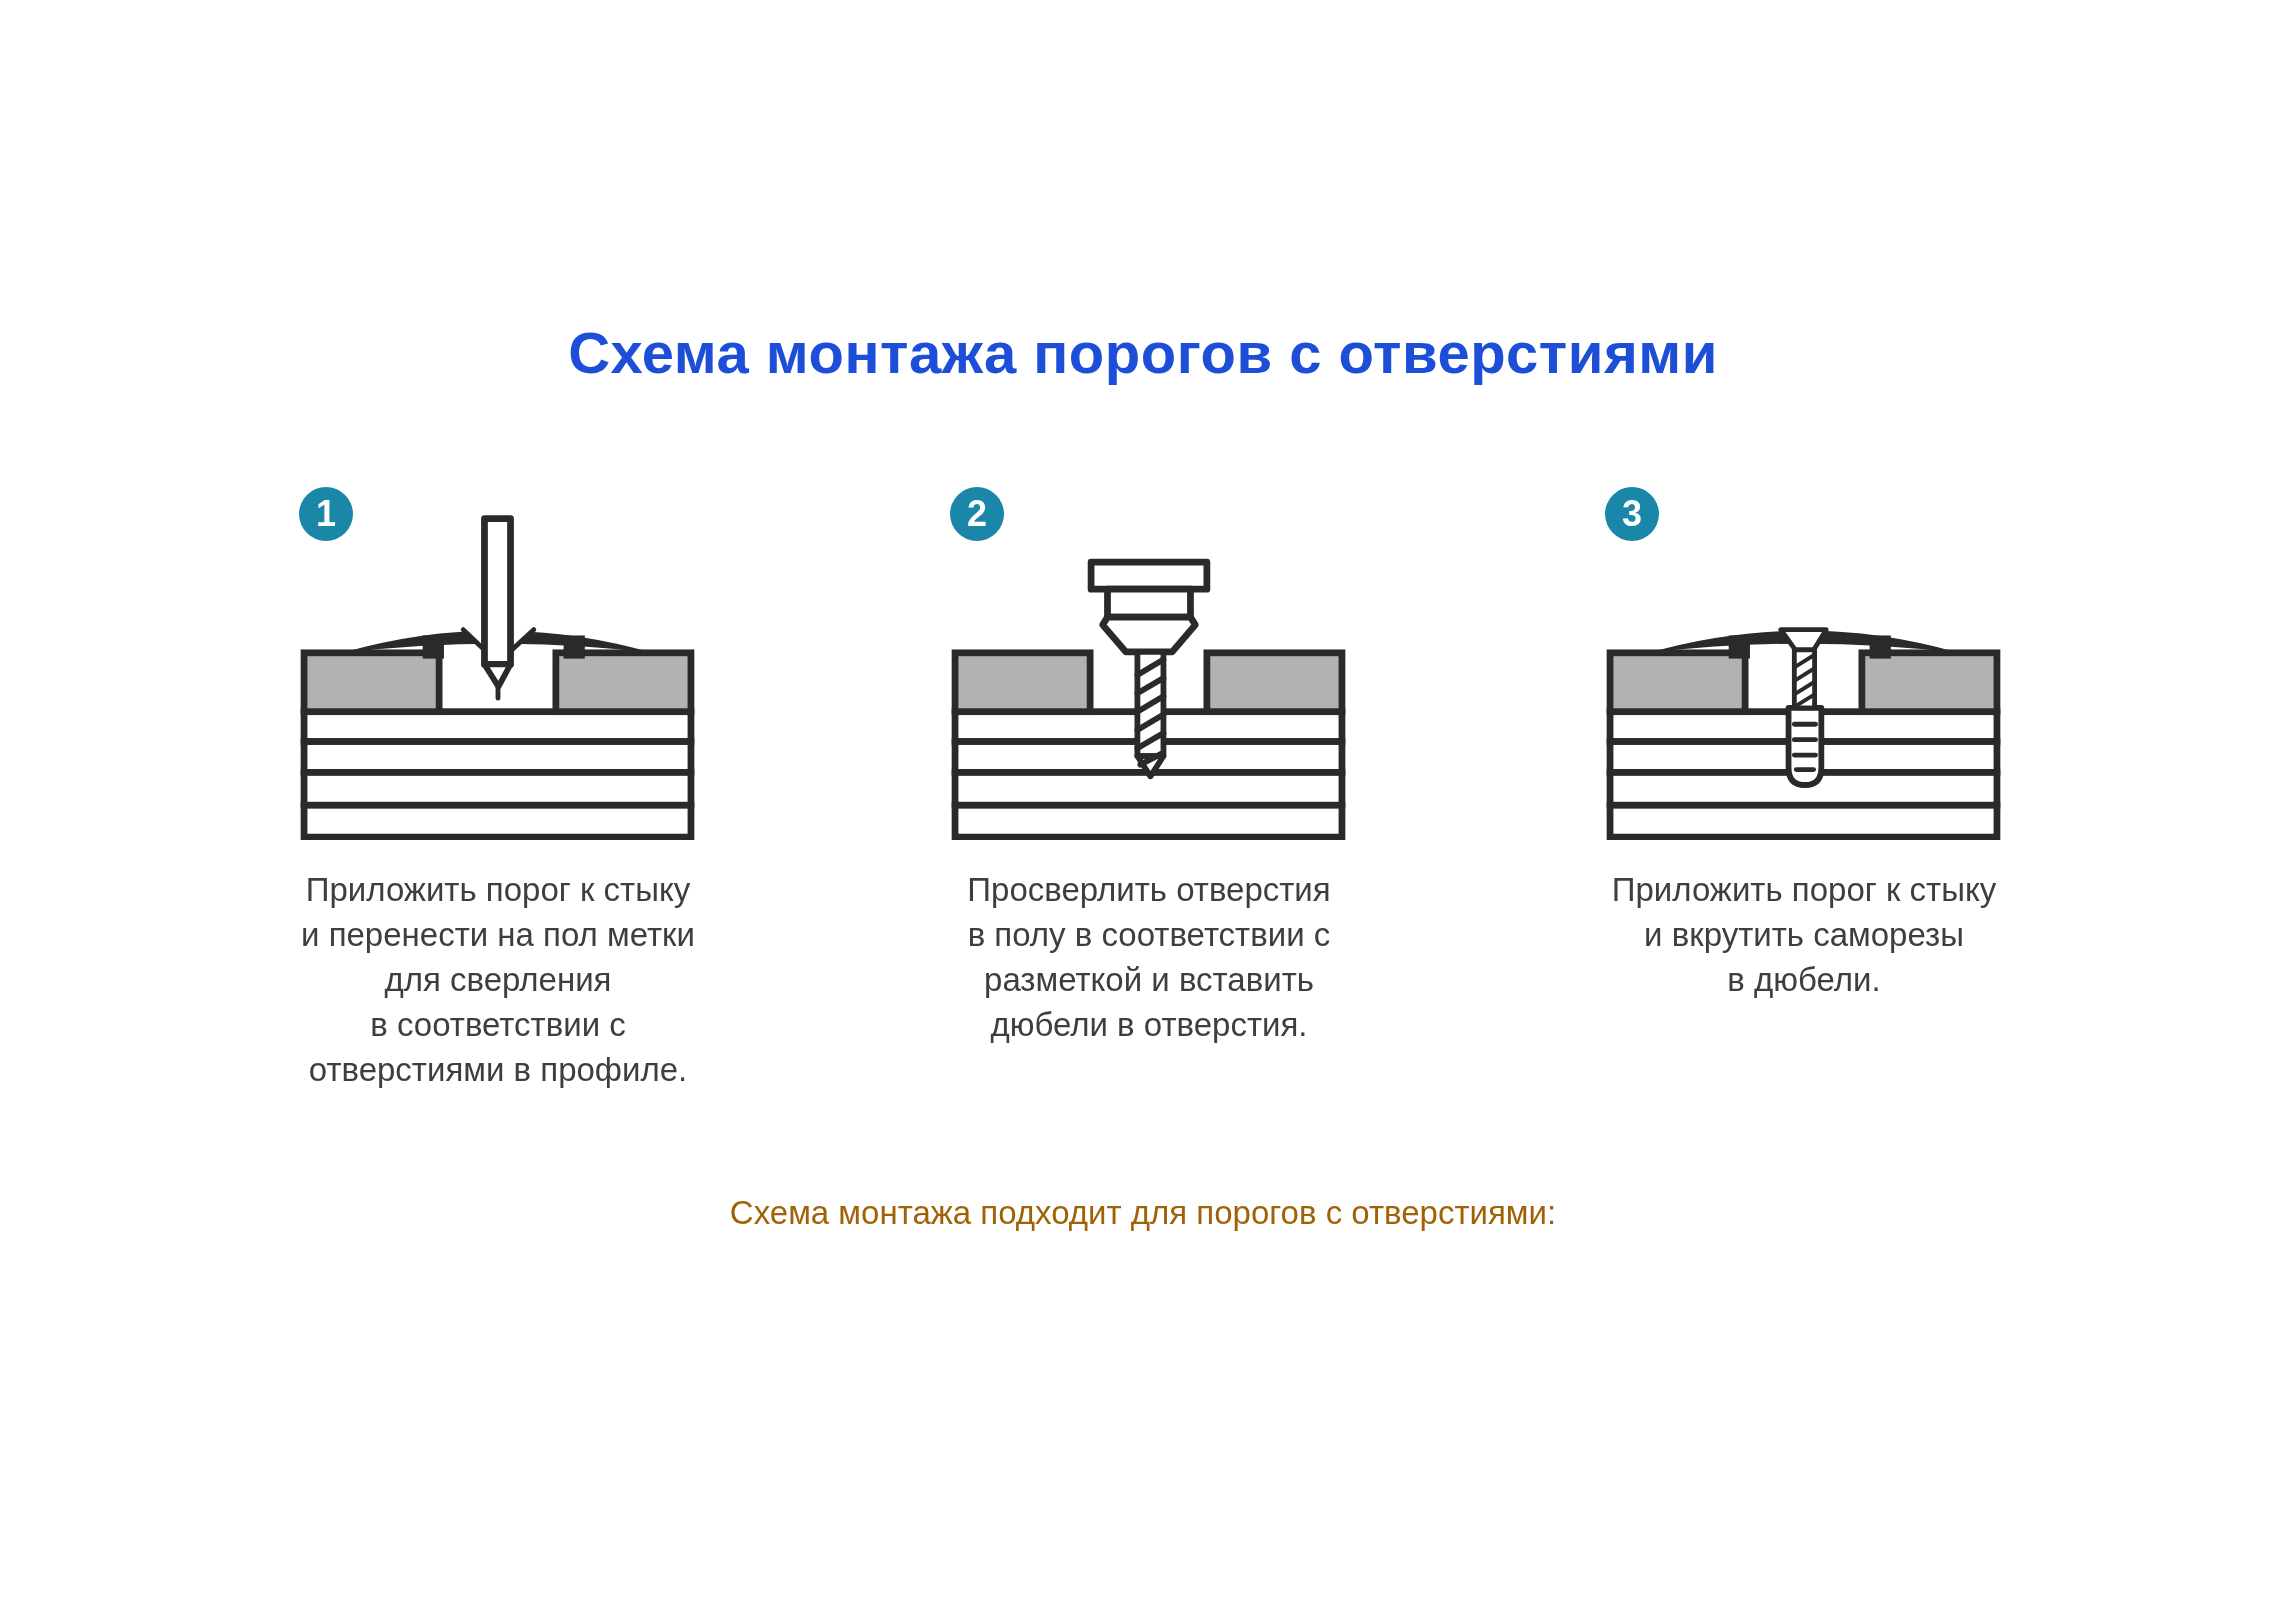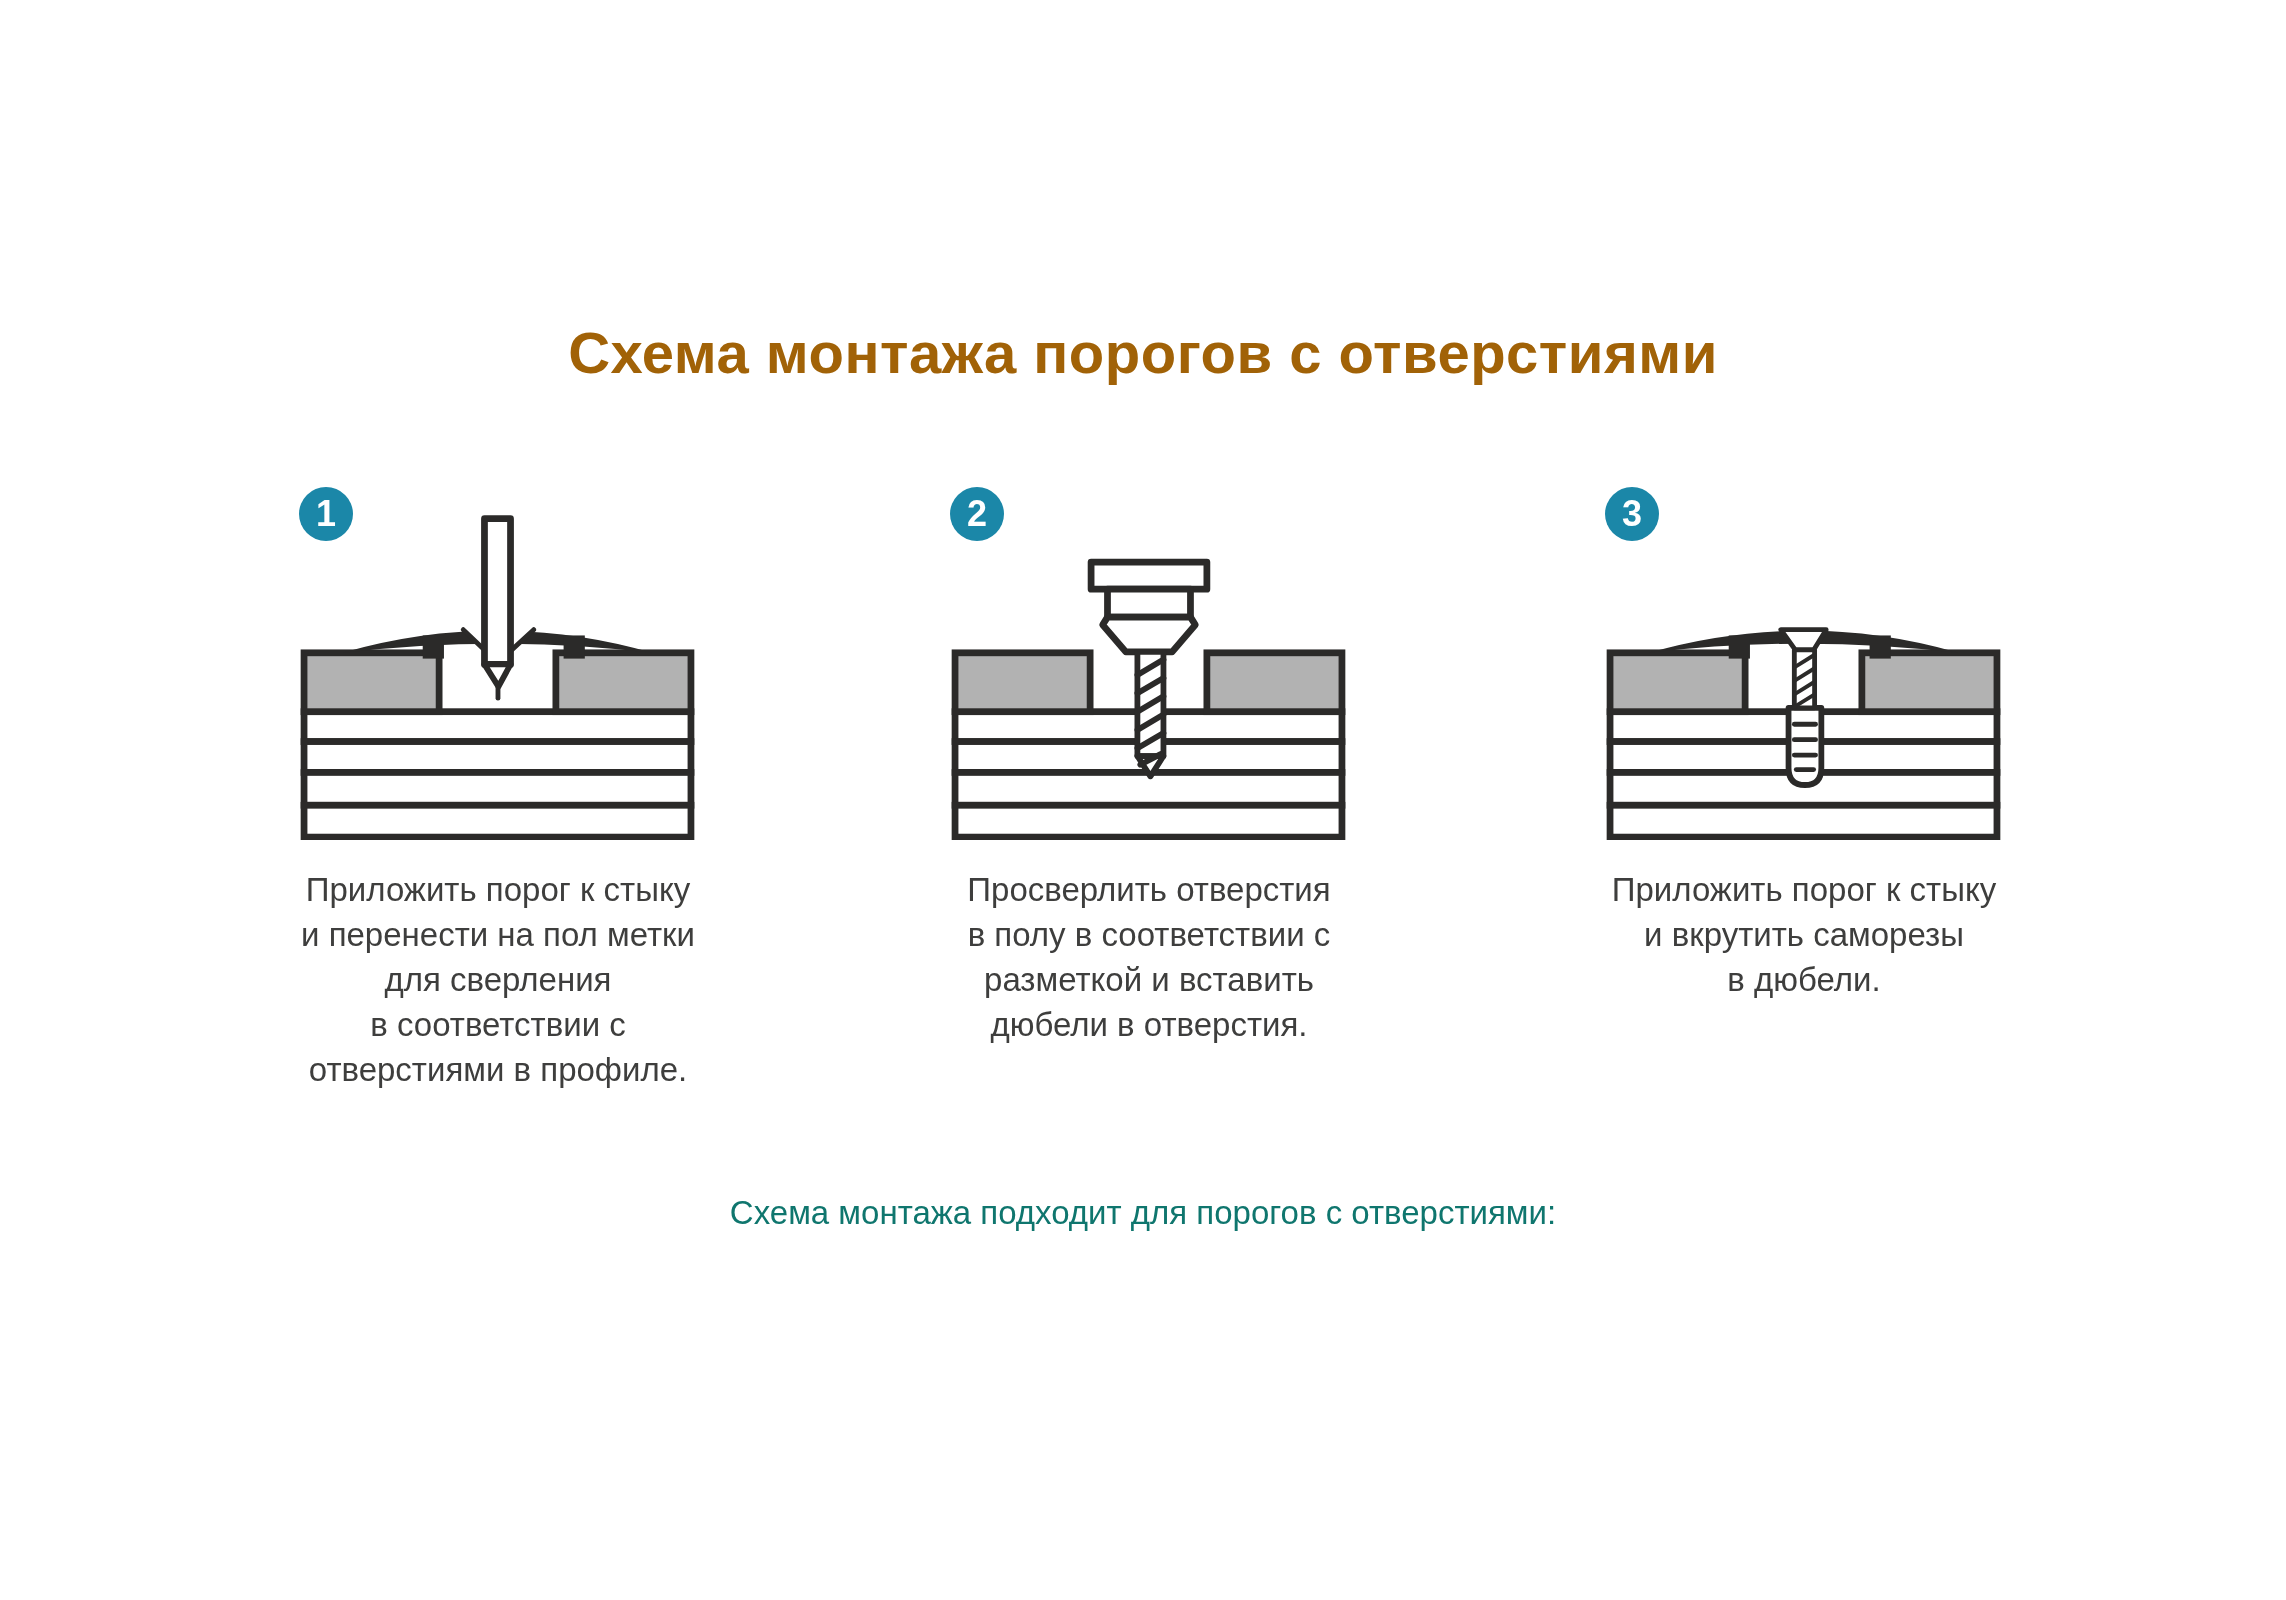--- a/index.html
+++ b/index.html
@@ -4,40 +4,40 @@
 <style>
   html,body{margin:0;padding:0;}
   body{
     width:2286px;height:1601px;position:relative;overflow:hidden;
     background:#ffffff;
     font-family:"Liberation Sans", sans-serif;
   }
   .title{
     position:absolute;top:319px;left:0;width:100%;
     text-align:center;font-size:58px;font-weight:bold;
-    letter-spacing:0.5px;color:#a16207;
+    letter-spacing:0.5px;color:#1d4ed8;
   }
   .step-col{position:absolute;top:483px;width:401px;height:357px;}
   #col1{left:297px;} #col2{left:948px;} #col3{left:1603px;}
   .badge{
     position:absolute;left:1.9px;top:3.9px;width:54px;height:54px;
     border-radius:50%;background:#1b87a8;color:#ffffff;
     font-size:36px;font-weight:bold;
     display:flex;align-items:center;justify-content:center;
   }
   .diagram{position:absolute;left:0;top:0;width:401px;height:357px;}
   .caption{
     position:absolute;top:867px;width:502px;
     text-align:center;font-size:33px;line-height:45px;
     color:#3e3e3d;white-space:pre-line;
   }
   #cap1{left:247px;} #cap2{left:898px;} #cap3{left:1553px;}
   .footer{
     position:absolute;top:1190px;left:0;width:100%;
-    text-align:center;font-size:33px;line-height:46px;color:#0f766e;
+    text-align:center;font-size:33px;line-height:46px;color:#a16207;
   }
   
   .wl{fill:#ffffff;stroke:#2b2a29;stroke-width:7;}
   .gp{fill:#b2b2b2;stroke:#2b2a29;stroke-width:7;}
   .dk{fill:#2b2a29;stroke:none;}
   .wo{fill:#ffffff;stroke:#2b2a29;stroke-width:7;stroke-linejoin:round;}
   .wo6{fill:#ffffff;stroke:#2b2a29;stroke-width:6;stroke-linejoin:round;}
   .wo5{fill:#ffffff;stroke:#2b2a29;stroke-width:5;stroke-linejoin:round;}
   .ln{stroke:#2b2a29;stroke-width:6;stroke-linecap:round;}
   .ln5{stroke:#2b2a29;stroke-width:5;stroke-linecap:round;}

